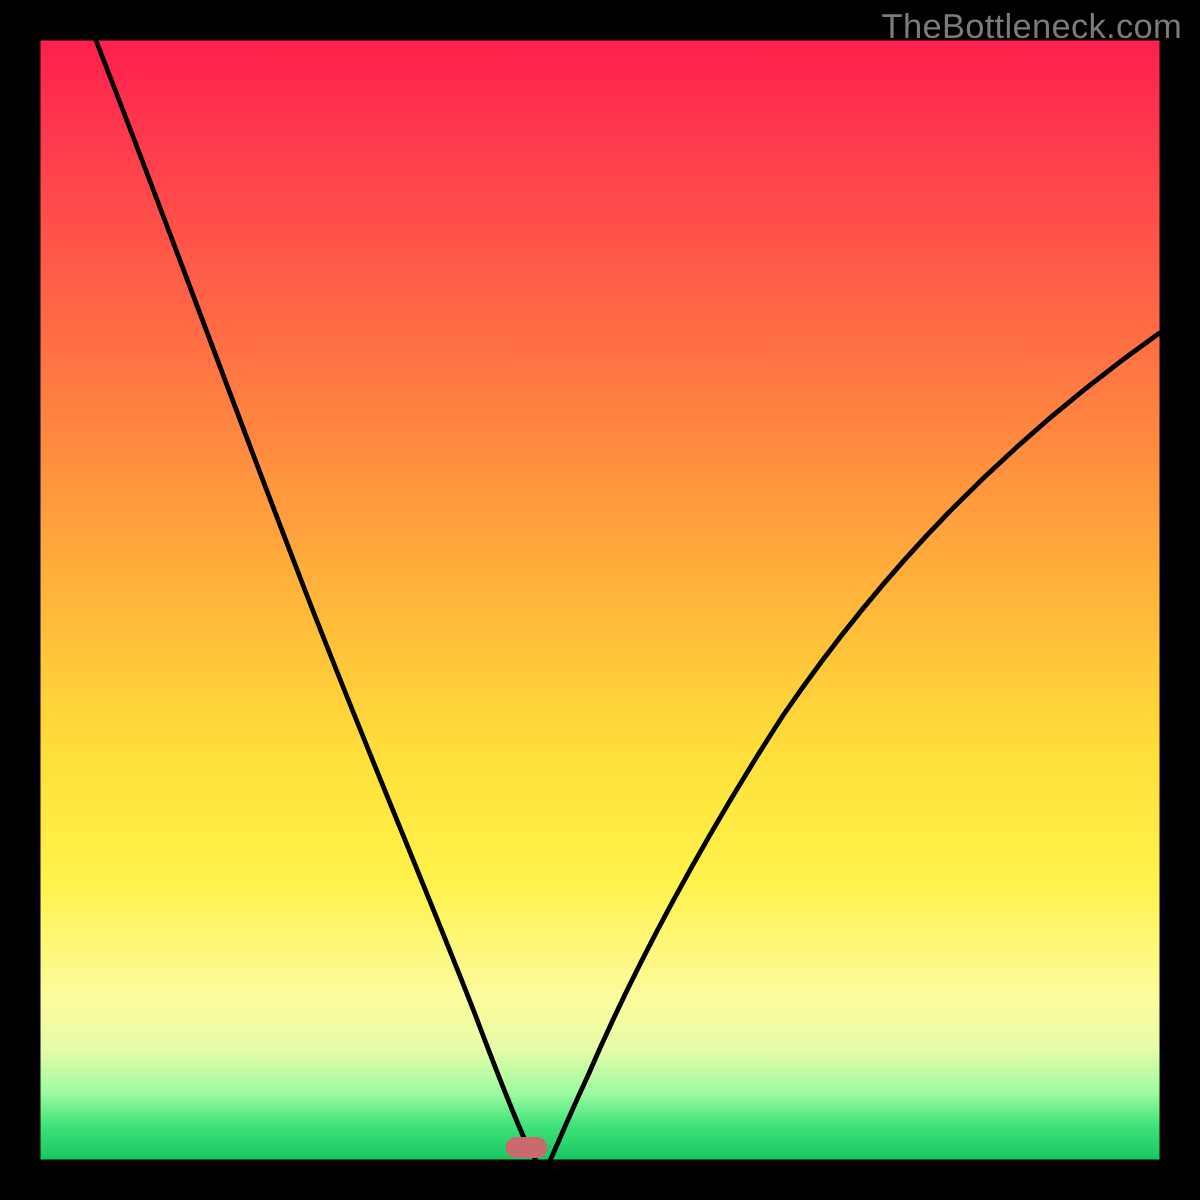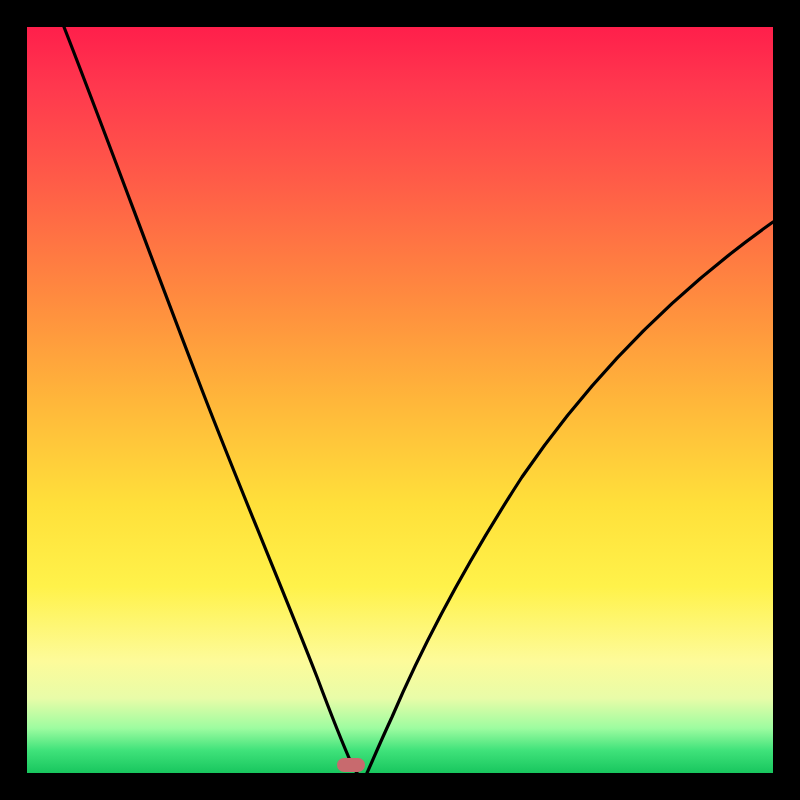--- a/index.html
+++ b/index.html
@@ -65,20 +65,21 @@
     width: 28px;
     height: 14px;
     border-radius: 7px;
     background: #c86a6e;
   }
 </style>
 </head>
 <body>
 
 <div class="frame">
+  <div class="watermark">TheBottleneck.com</div>
 
   <div class="plot-area">
 
     <svg class="curve" viewBox="0 0 746 746" preserveAspectRatio="none">
 
       <path d="M 37,0
                C 80,110 120,220 170,350
                C 210,455 255,560 290,650
                C 305,690 317,720 326,740
                L 330,746" fill="none" stroke="#000" stroke-width="3.2" stroke-linecap="round"></path>

